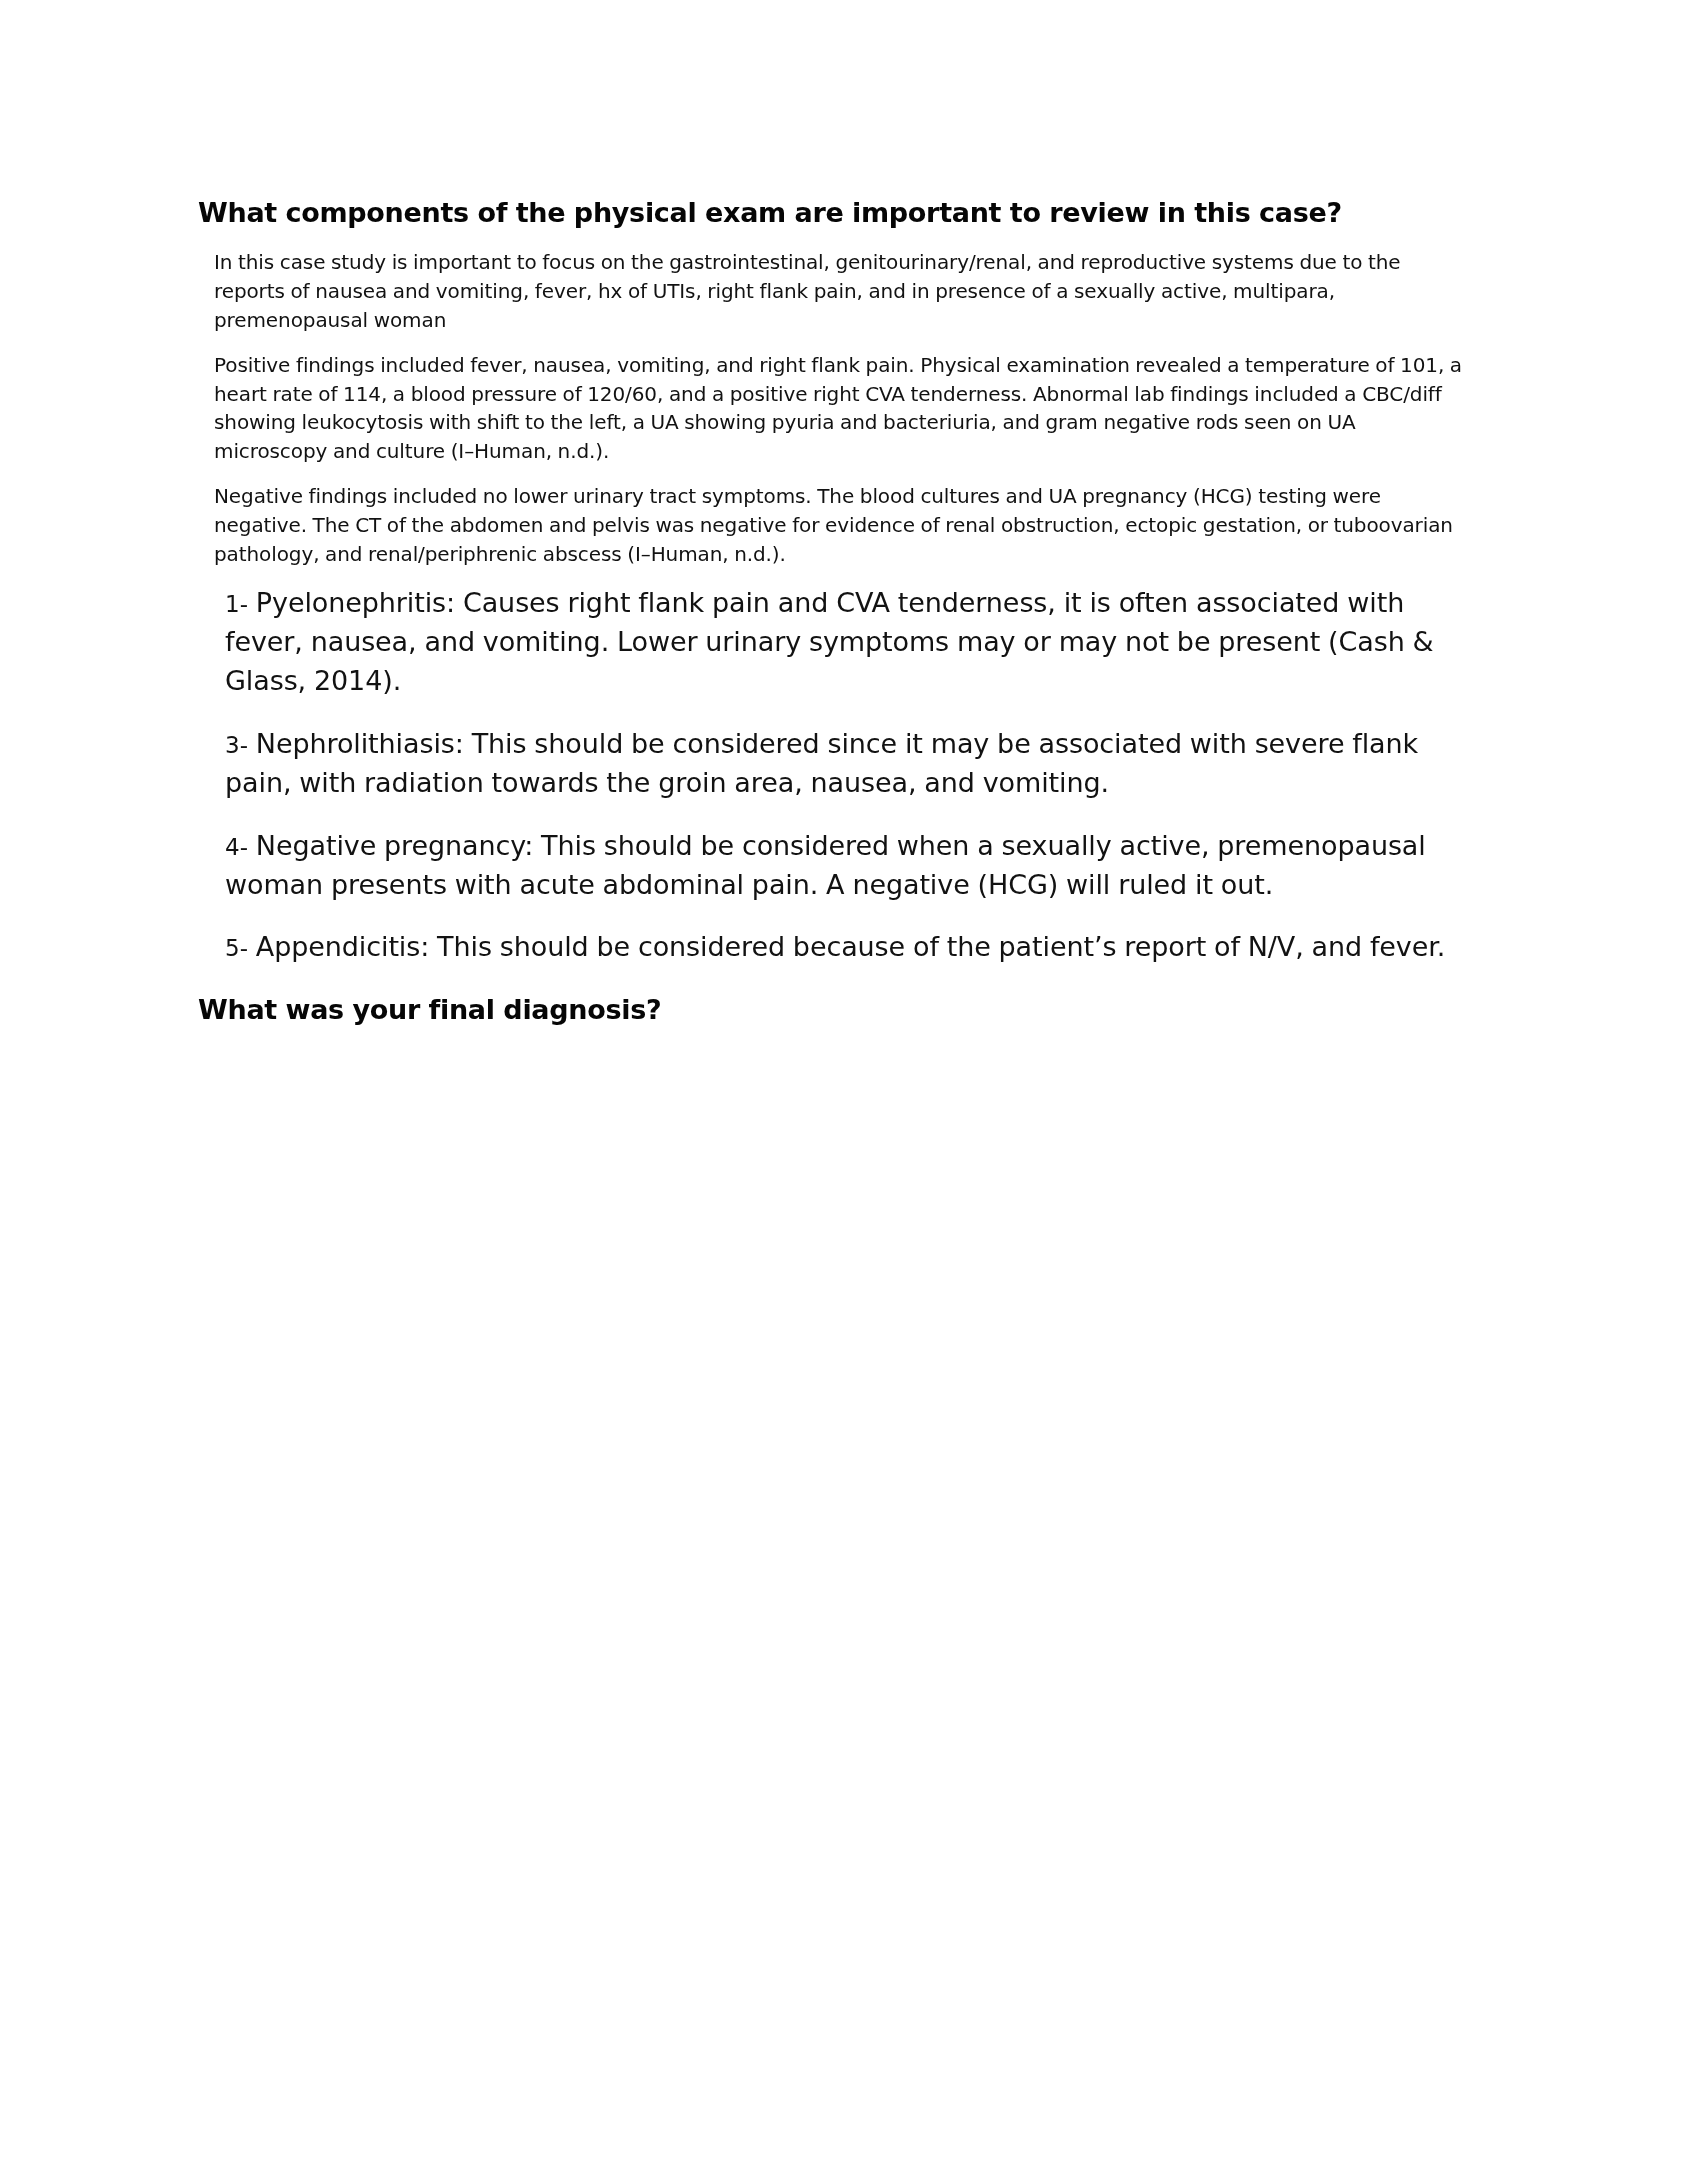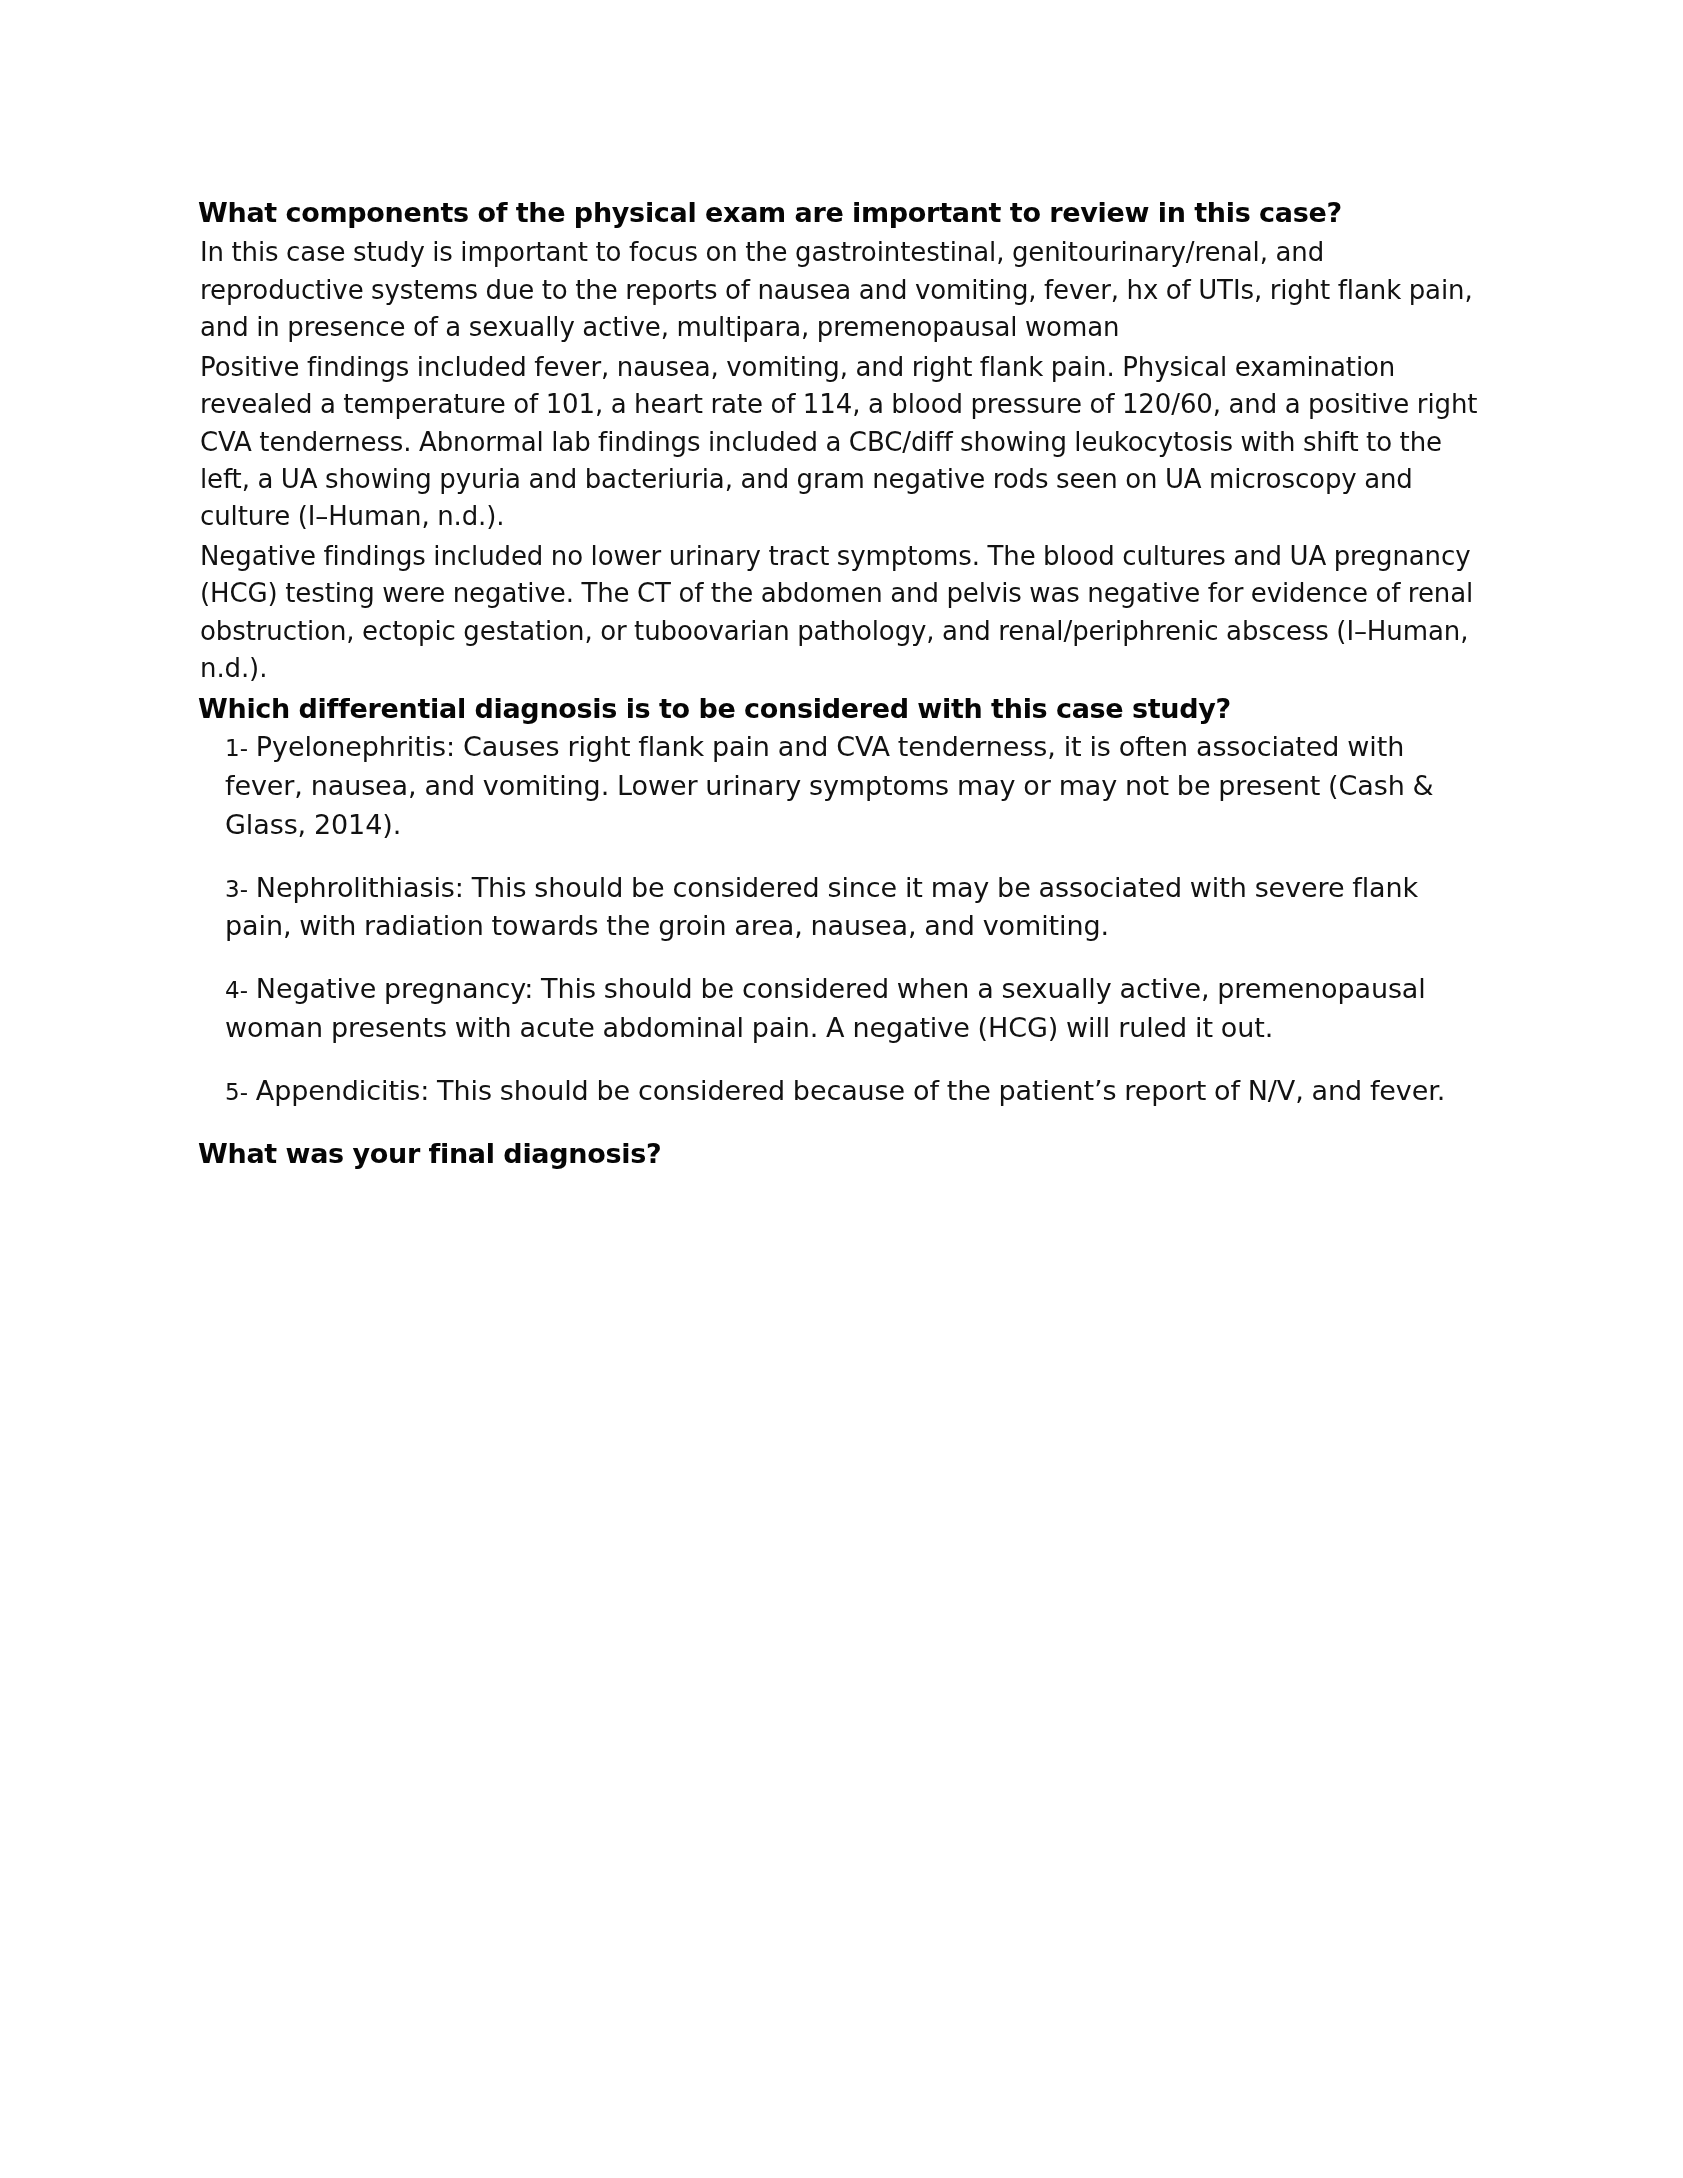--- a/index.html
+++ b/index.html
@@ -37,24 +37,24 @@
     letter-spacing: -0.3px;
     margin: 0 0 0 0;
     padding: 0;
     color: #060606;
     word-spacing: -0.5px;
   }
 
   p.para {
     font-family: "DejaVu Sans", sans-serif;
     font-weight: normal;
-    font-size: 26px;
+    font-size: 20px;
     line-height: 1.44;
     letter-spacing: -0.1px;
-    margin: 2px;
+    margin: 16px;
     padding: 0;
     color: #121212;
     word-spacing: -0.6px;
   }
 
   
   .gap-after-heading   { margin-bottom: 24px; }
   .gap-after-para      { margin-bottom: 24px; }
   .gap-after-list      { margin-bottom: 24px; margin-left: 27px; }
 
@@ -83,21 +83,20 @@
 
     <h2 class="q-heading gap-after-heading">What components of the physical exam are important to review in this case?</h2>
 
     <p class="para gap-after-para">In this case study is important to focus on the gastrointestinal, genitourinary/renal, and reproductive systems due to the reports of nausea and vomiting, fever, hx of UTIs, right flank pain, and in presence of a sexually active, multipara, premenopausal woman</p>
 
 
     <p class="para gap-after-para">Positive findings included fever, nausea, vomiting, and right flank pain. Physical examination revealed a temperature of 101, a heart rate of 114, a blood pressure of 120/60, and a positive right CVA tenderness. Abnormal lab findings included a CBC/diff showing leukocytosis with shift to the left, a UA showing pyuria and bacteriuria, and gram negative rods seen on UA microscopy and culture (I–Human, n.d.).</p>
 
     <p class="para gap-after-para">Negative findings included no lower urinary tract symptoms. The blood cultures and UA pregnancy (HCG) testing were negative. The CT of the abdomen and pelvis was negative for evidence of renal obstruction, ectopic gestation, or tuboovarian pathology, and renal/periphrenic abscess (I–Human, n.d.).</p>
 
-    <h2 class="q-heading gap-after-heading">Which differential diagnosis is to be considered with this case study?</h2>
 
     <div class="diff-list gap-after-list">
       <p class="list-item">
         <span class="num-prefix">1-</span><span> Pyelonephritis: Causes right flank pain and CVA tenderness, it is often associated with fever, nausea, and vomiting. Lower urinary symptoms may or may not be present (Cash &amp; Glass, 2014).</span>
       </p>
       <p class="list-item">
         <span class="num-prefix">3-</span><span>  Nephrolithiasis: This should be considered since it may be associated with severe flank pain, with radiation towards the groin area, nausea, and vomiting.</span>
       </p>
       <p class="list-item">
         <span class="num-prefix">4-</span><span>  Negative pregnancy: This should be considered when a sexually active, premenopausal woman presents with acute abdominal pain. A negative (HCG) will ruled it out.</span>

